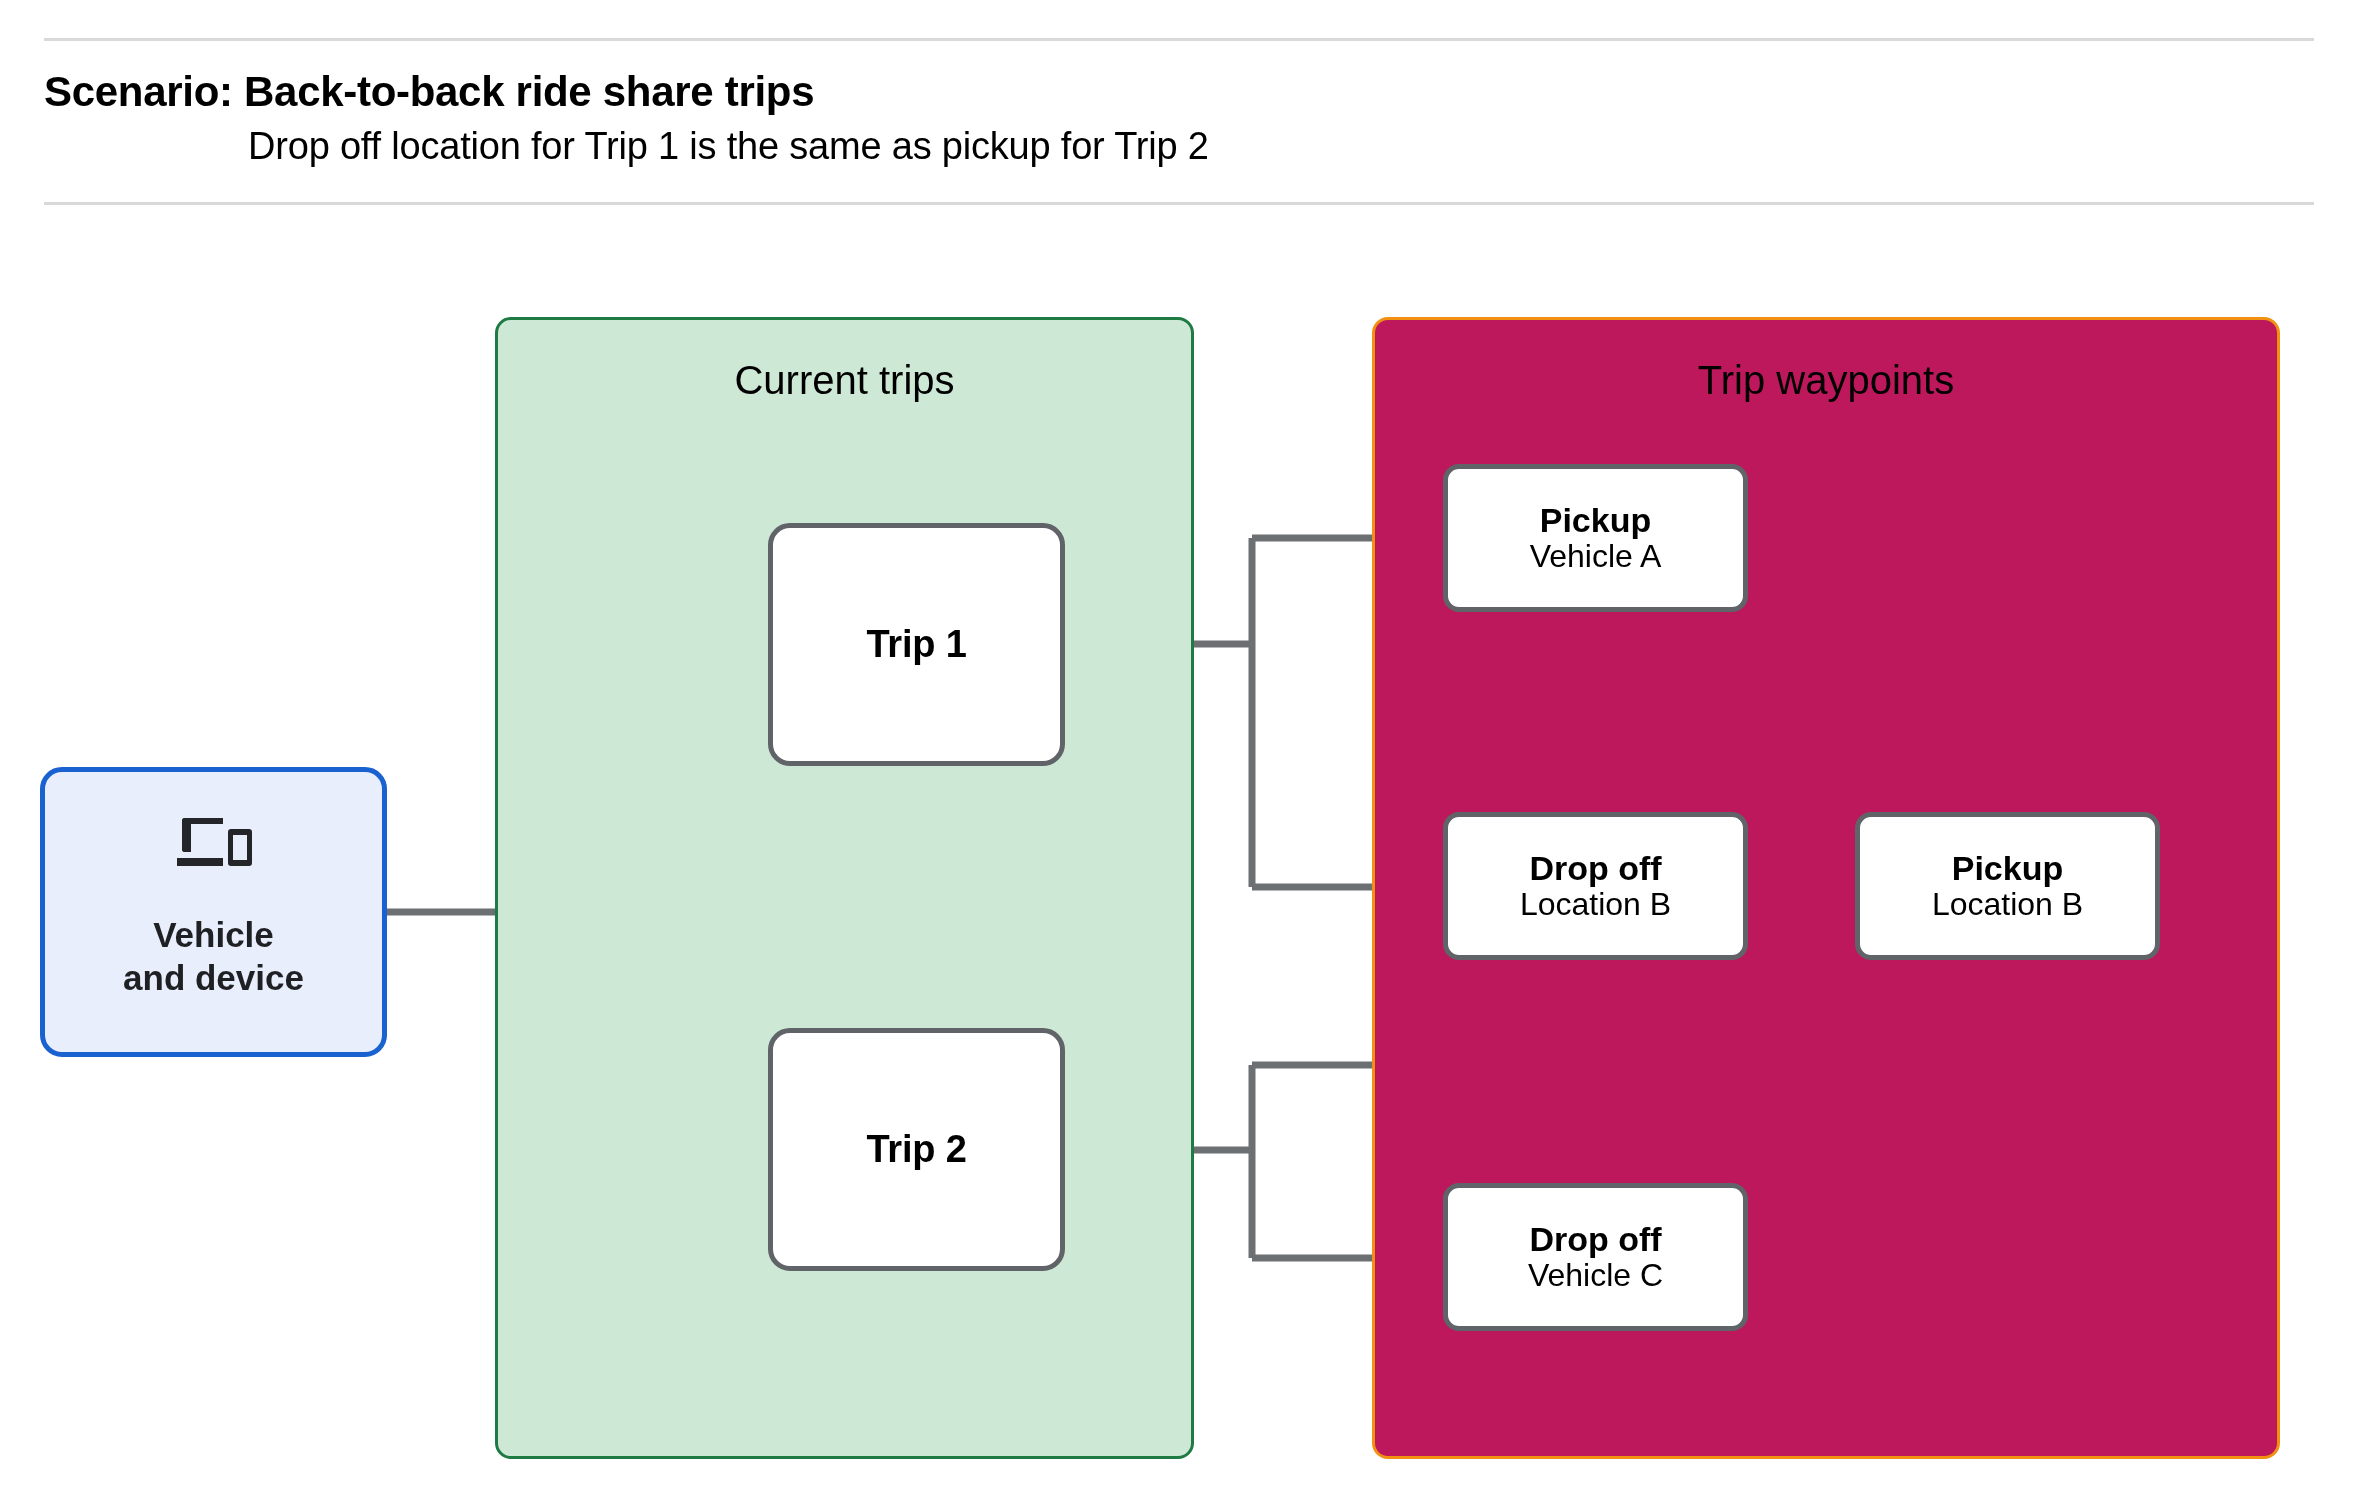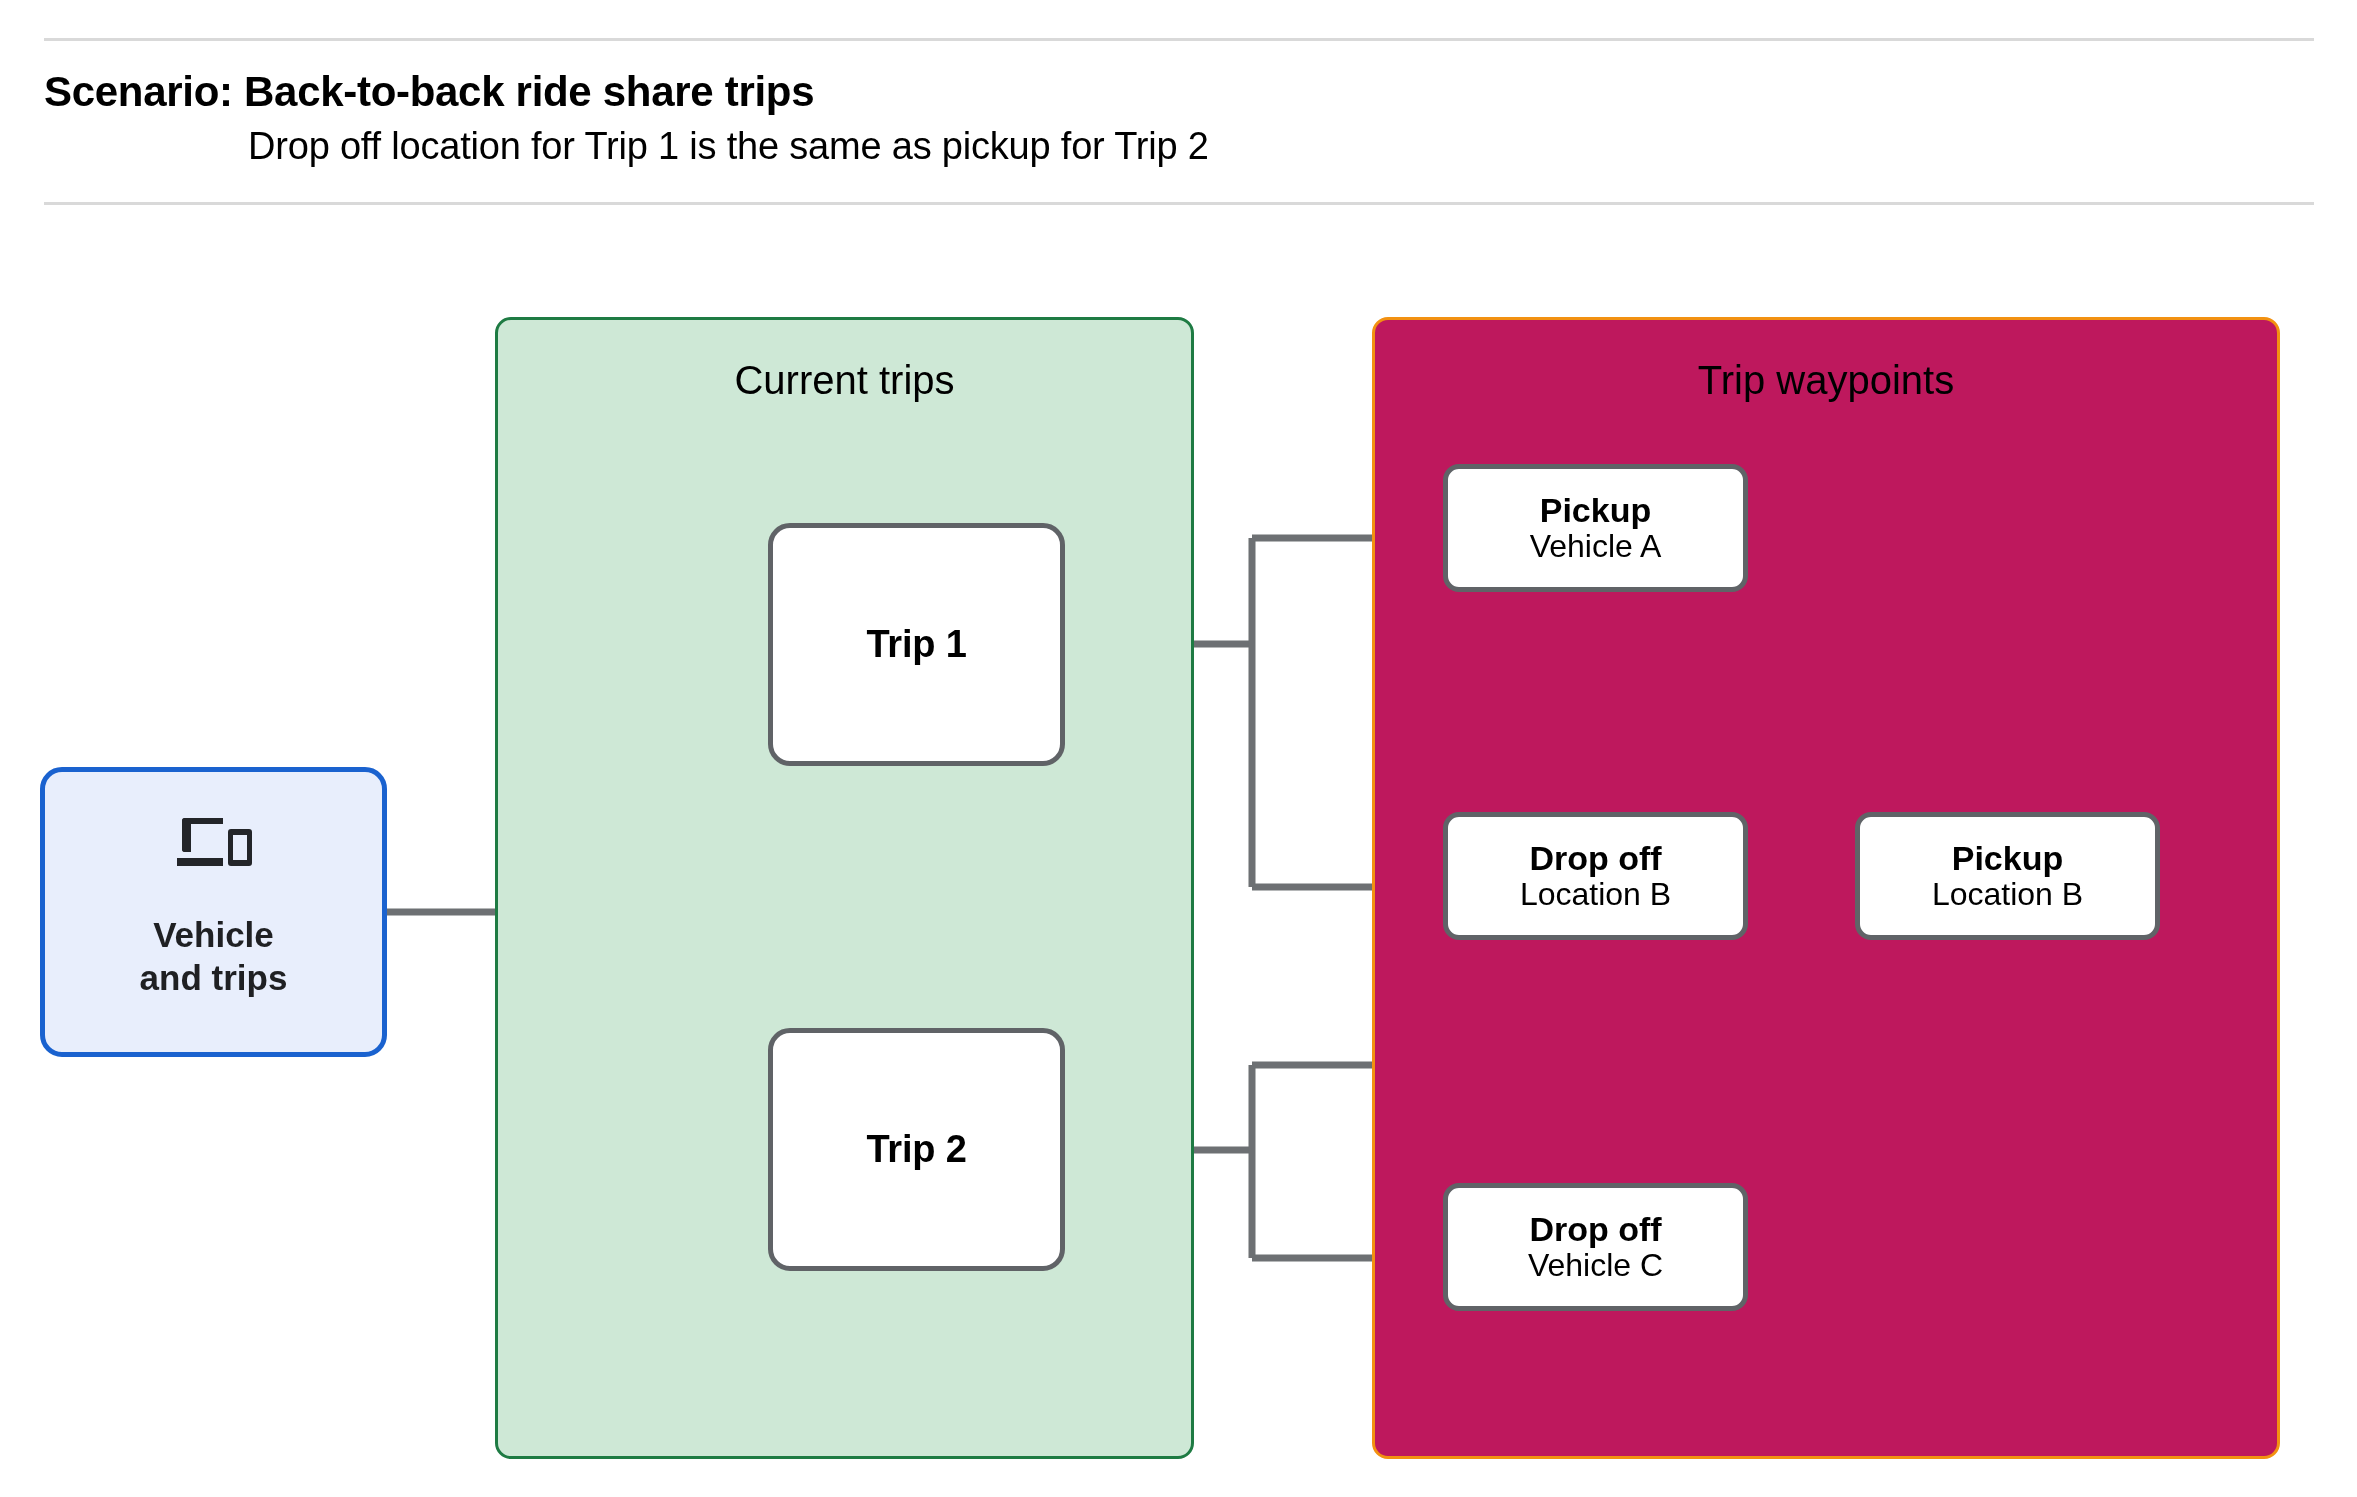--- a/index.html
+++ b/index.html
@@ -116,21 +116,21 @@
     font-size: 38px;
     font-weight: bold;
     color: #000000;
     letter-spacing: -0.2px;
   }
   #node-trip-1 { left: 768px; top: 523px; }
   #node-trip-2 { left: 768px; top: 1028px; }
 
   .waypoint-node {
     width: 305px;
-    height: 128px;
+    height: 148px;
     border-radius: 16px;
   }
   .waypoint-title {
     font-size: 34px;
     font-weight: bold;
     color: #000000;
     line-height: 1.12;
   }
   .waypoint-sub {
     font-size: 32px;
@@ -218,21 +218,21 @@
       <path d="M10 4 h38 v6 H14 a1 1 0 0 0 -1 1 v27 h-3 a3 3 0 0 1 -3 -3 V7 a3 3 0 0 1 3 -3 z" fill="#232529"></path>
       <rect x="13" y="10" width="35" height="28" fill="none"></rect>
       <path d="M10 4 h38 v6 H16 v28 h-6 a3 3 0 0 1 -3 -3 V7 a3 3 0 0 1 3 -3 z" fill="#232529"></path>
 
       <rect x="2" y="44" width="46" height="8" fill="#232529"></rect>
 
       <path d="M56 15 h18 a3 3 0 0 1 3 3 v31 a3 3 0 0 1 -3 3 h-18 a3 3 0 0 1 -3 -3 V18 a3 3 0 0 1 3 -3 z
                m2 6 v25 h14 V21 z" fill="#232529"></path>
     </svg>
     <div id="vehicle-label">Vehicle
-and trips</div>
+and device</div>
   </div>
 
   <div class="node trip-node" id="node-trip-1">
     <div class="trip-label">Trip 1</div>
   </div>
 
   <div class="node trip-node" id="node-trip-2">
     <div class="trip-label">Trip 2</div>
   </div>
 

